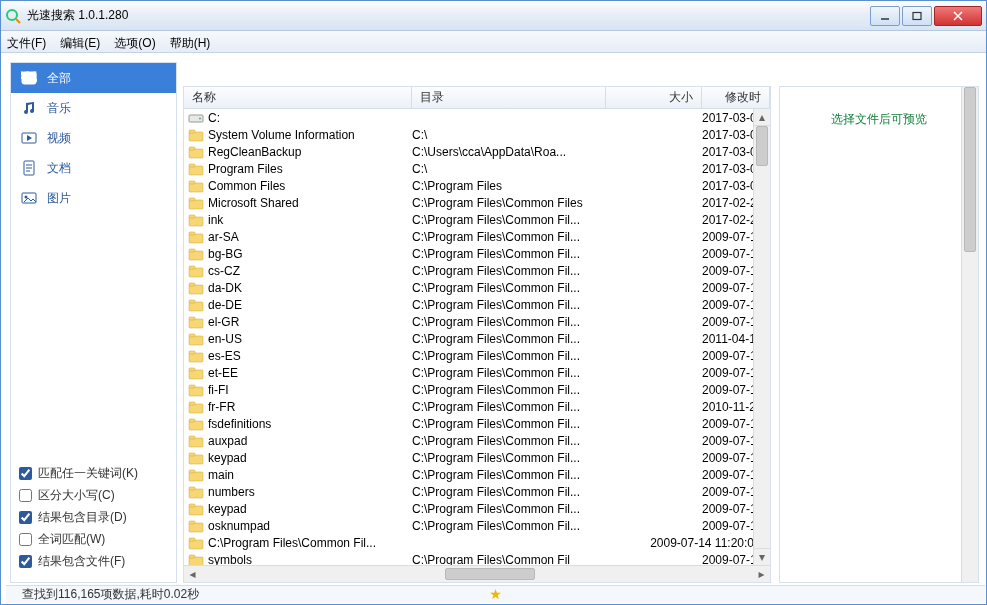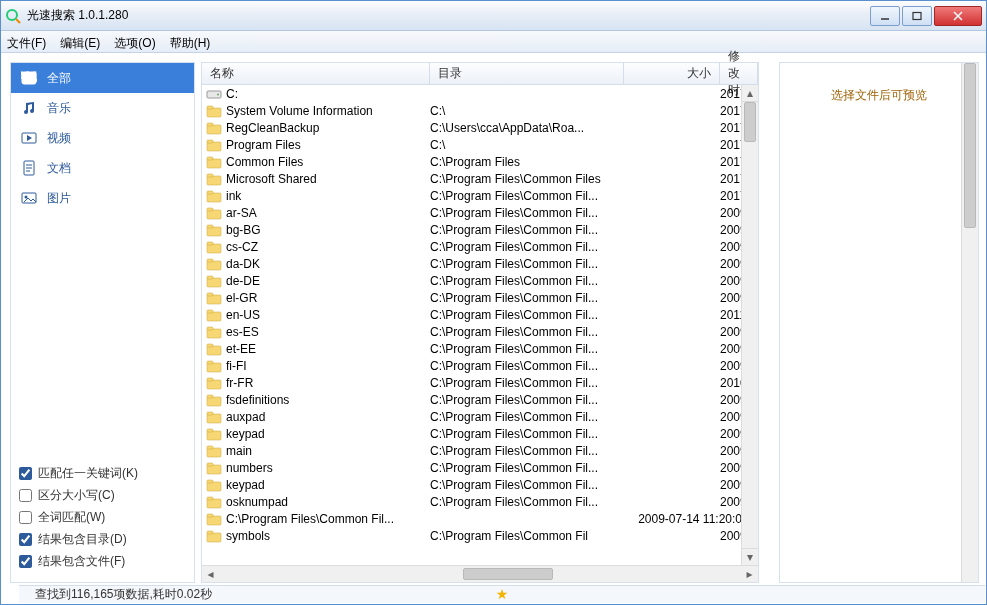--- a/index.html
+++ b/index.html
@@ -7,31 +7,31 @@
 .titlebar { height:30px; background:linear-gradient(#fdfdfe,#e8eef7 45%,#d7e4f2); display:flex; align-items:center; padding:0 4px; border-bottom:1px solid #b5c7de; }
 .titlebar .app-icon { width:16px; height:16px; margin-right:6px; display:flex; align-items:center; justify-content:center; }
 .titlebar .title { color:#000; flex:1; }
 .winbtns { display:flex; gap:2px; }
 .winbtn { width:30px; height:20px; border:1px solid #7a9ecf; border-radius:2px; display:flex; align-items:center; justify-content:center; background:linear-gradient(#f0f6fd,#cfe0f4); }
 .winbtn.close { width:48px; background:linear-gradient(#f07a7a,#d13232); border-color:#a02525; }
 .winbtn svg { width:10px; height:10px; }
 .menubar { height:22px; background:linear-gradient(#f7f9fc,#e6edf7); display:flex; align-items:flex-end; padding:0 6px; gap:14px; border-bottom:1px solid #c5d3e6; }
 .menubar span { color:#000; cursor:default; }
 .client { position:absolute; top:54px; left:2px; right:2px; bottom:22px; display:flex; gap:6px; padding:8px 6px 0 8px; }
-.sidebar { width:185px; display:flex; flex-direction:column; border:1px solid #d7e1ee; background:#fff; }
+.sidebar { width:167px; display:flex; flex-direction:column; border:1px solid #d7e1ee; background:#fff; }
 .sidecats { flex:0 0 auto; }
 .sidecat { height:30px; display:flex; align-items:center; padding:0 10px; gap:10px; color:#2c5a9a; cursor:default; }
 .sidecat.active { background:#3a7fd9; color:#fff; }
 .sidecat .icon { width:16px; height:16px; display:flex; align-items:center; justify-content:center; }
 .sidecat.active .icon svg * { stroke:#fff; fill:#fff; }
 .sidespacer { flex:1; }
 .sideopts { padding:6px 8px 10px; }
 .sideopt { display:flex; align-items:center; gap:6px; height:22px; color:#333; }
 .sideopt input { width:13px; height:13px; accent-color:#2c5a9a; }
-.main { flex:1; display:flex; gap:20px; min-width:0; }
+.main { flex:1; display:flex; gap:8px; min-width:0;margin-top:24px; }
 .listpane { flex:1; min-width:0; border:1px solid #d7e1ee; background:#fff; display:flex; flex-direction:column; position:relative; }
 .colhdr { height:22px; display:flex; background:linear-gradient(#fcfdfe,#ecf1f8); border-bottom:1px solid #d4ddea; }
 .colhdr .col { border-right:1px solid #d4ddea; padding:0 8px; display:flex; align-items:center; color:#333; }
 .col-name { width:228px; }
 .col-dir  { width:194px; }
 .col-size { width:96px; justify-content:flex-end; }
 .col-date { flex:1; padding-right:14px; justify-content:flex-end; }
 .rows { flex:1; overflow:hidden; }
 .row { height:17px; display:flex; align-items:center; padding-left:4px; }
 .row .ricon { width:16px; height:16px; margin-right:4px; flex:0 0 16px; }
@@ -42,24 +42,24 @@
 .vscroll { position:absolute; right:0; top:22px; bottom:17px; width:17px; background:#f0f0f0; border-left:1px solid #dcdcdc; }
 .vscroll .thumb { position:absolute; left:2px; right:2px; top:0; height:40px; background:#cdcdcd; border:1px solid #b9b9b9; border-radius:2px; }
 .vscroll .sbtn { position:absolute; left:0; right:0; height:17px; background:#f0f0f0; display:flex; align-items:center; justify-content:center; color:#666; }
 .vscroll .up { top:0; border-bottom:1px solid #dcdcdc; }
 .vscroll .down { bottom:0; border-top:1px solid #dcdcdc; }
 .hscroll { height:17px; background:#f0f0f0; border-top:1px solid #dcdcdc; display:flex; align-items:center; position:relative; }
 .hscroll .sbtn { width:17px; height:100%; display:flex; align-items:center; justify-content:center; color:#666; }
 .hscroll .track { flex:1; position:relative; height:100%; }
 .hscroll .thumb { position:absolute; top:2px; bottom:2px; left:244px; width:90px; background:#cdcdcd; border:1px solid #b9b9b9; border-radius:2px; }
 .preview { width:200px; border:1px solid #d7e1ee; background:#fff; position:relative; }
-.preview .msg { position:absolute; top:24px; left:0; right:0; text-align:center; color:#a16207; }
+.preview .msg { position:absolute; top:24px; left:0; right:0; text-align:center; color:#15803d; }
 .preview .vs { position:absolute; right:0; top:0; bottom:0; width:17px; background:#f0f0f0; border-left:1px solid #dcdcdc; }
 .preview .vs .thumb { position:absolute; left:2px; right:2px; top:0; height:165px; background:#cdcdcd; border:1px solid #b9b9b9; border-radius:2px; }
-.status { position:absolute; left:19px; right:2px; bottom:2px; height:18px; background:#f4f7fb; border-top:1px solid #d4ddea; display:flex; padding:0 16px; color:#333; }
+.status { position:absolute; left:6px; right:2px; bottom:2px; height:18px; background:#f4f7fb; border-top:1px solid #d4ddea; display:flex; padding:0 16px; color:#333; }
 .status .star { position:absolute; left:50%; transform:translateX(-50%); color:#f4b400; font-size:14px; }
 
 .folder-svg rect { fill:#f7d774; stroke:#caa638; stroke-width:0.5; }
 .drive-svg rect { fill:#e8e8e8; stroke:#9a9a9a; }
 </style>
 </head>
 <body>
 
 <div class="titlebar">
   <span class="app-icon">
@@ -152,26 +152,26 @@
     <div class="sideopts" id="sideopts">
         <label class="sideopt">
           <input type="checkbox" checked="" style="">
           <span>匹配任一关键词(K)</span>
         </label>
         <label class="sideopt">
           <input type="checkbox" style="">
           <span>区分大小写(C)</span>
         </label>
         <label class="sideopt">
+          <input type="checkbox" checked="" style="">
+          <span>结果包含目录(D)</span>
+        </label>
+        <label class="sideopt">
           <input type="checkbox" style="">
           <span>全词匹配(W)</span>
-        </label>
-        <label class="sideopt">
-          <input type="checkbox" checked="" style="">
-          <span>结果包含目录(D)</span>
         </label>
         <label class="sideopt">
           <input type="checkbox" checked="" style="">
           <span>结果包含文件(F)</span>
         </label>
       </div>
   </div>
 
   <div class="main">
     <div class="listpane">

